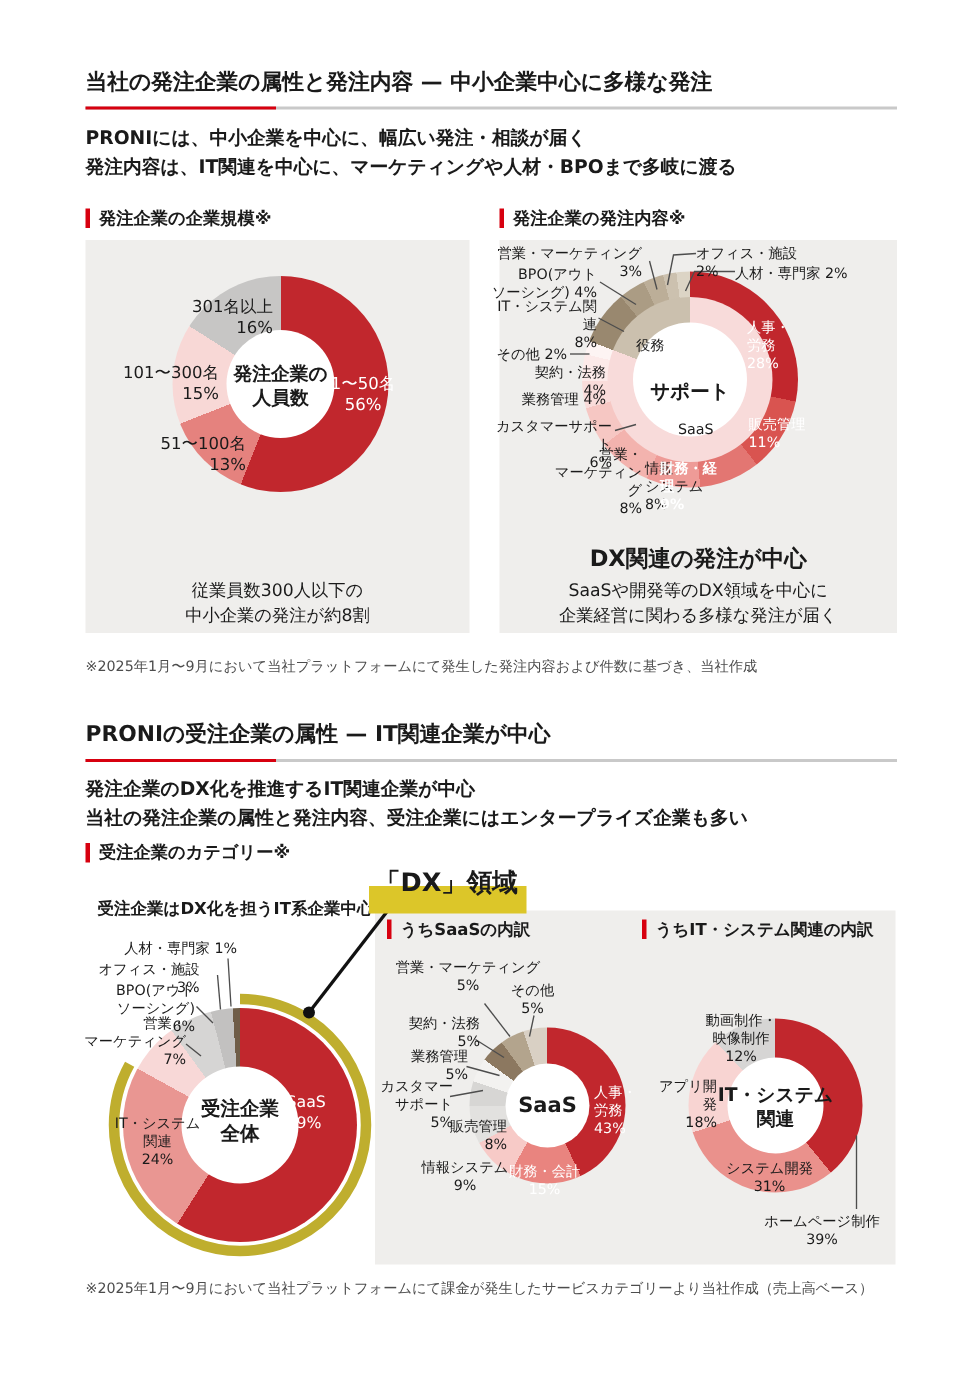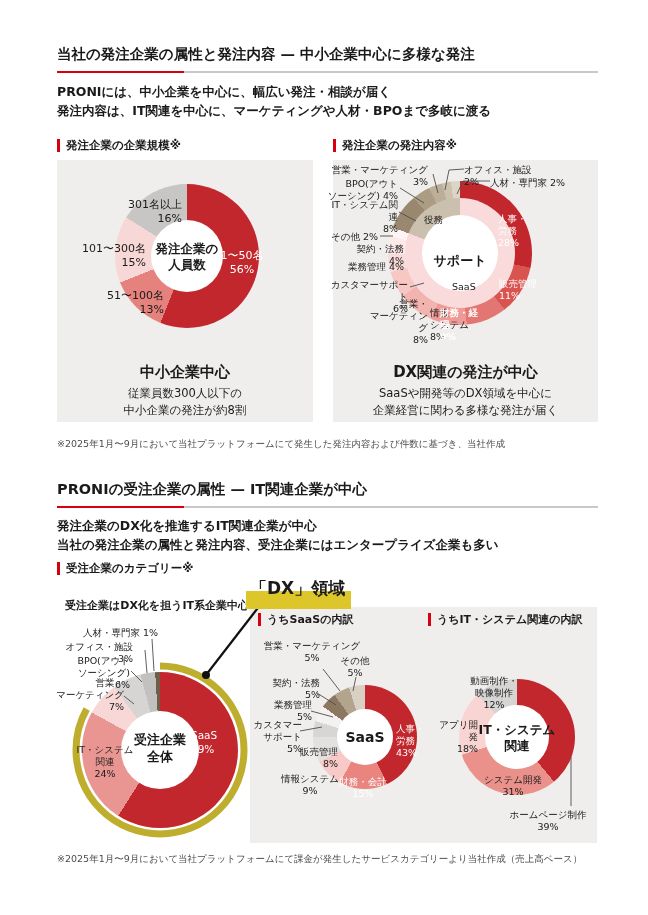--- a/index.html
+++ b/index.html
@@ -59,21 +59,20 @@
   <div class="center-lbl" style="left:147px;top:241px;width:80px;font-size:12.5px;line-height:16px;">発注企業の
 人員数</div>
   <div class="lbl big c w" style="left:214px;top:249px;width:56px;">1〜50名
 56%</div>
   <div class="lbl big r" style="left:98px;top:289px;width:66px;">51〜100名
 13%</div>
   <div class="lbl big r" style="left:82px;top:242px;width:64px;">101〜300名
 15%</div>
   <div class="lbl big r" style="left:118px;top:198px;width:64px;">301名以上
 16%</div>
-  <div class="cap-title" style="left:57px;top:363px;width:256px;">中小企業中心</div>
   <div class="cap-desc" style="left:57px;top:385px;width:256px;">従業員数300人以下の
 中小企業の発注が約8割</div>
 
   <div class="abs donut z1" style="left: 388px; top: 181px; width: 144px; height: 144px; background: conic-gradient(rgb(193, 39, 45) 0deg, rgb(193, 39, 45) 101.82deg, rgb(217, 84, 80) 101.82deg, rgb(217, 84, 80) 141.82deg, rgb(227, 118, 114) 141.82deg, rgb(227, 118, 114) 174.55deg, rgb(238, 155, 151) 174.55deg, rgb(238, 155, 151) 203.64deg, rgb(243, 179, 174) 203.64deg, rgb(243, 179, 174) 232.73deg, rgb(246, 199, 195) 232.73deg, rgb(246, 199, 195) 254.55deg, rgb(249, 220, 218) 254.55deg, rgb(249, 220, 218) 269.09deg, rgb(252, 234, 233) 269.09deg, rgb(252, 234, 233) 283.64deg, rgb(253, 244, 243) 283.64deg, rgb(253, 244, 243) 290.91deg, rgb(153, 136, 111) 290.91deg, rgb(153, 136, 111) 320deg, rgb(171, 156, 132) 320deg, rgb(171, 156, 132) 334.55deg, rgb(188, 174, 152) 334.55deg, rgb(188, 174, 152) 345.45deg, rgb(204, 193, 175) 345.45deg, rgb(204, 193, 175) 352.73deg, rgb(220, 212, 197) 352.73deg, rgb(220, 212, 197) 360deg);"></div>
   <div class="abs donut z2" style="left: 405px; top: 198px; width: 110px; height: 110px; background: conic-gradient(rgb(248, 219, 218) 0deg, rgb(248, 219, 218) 290.91deg, rgb(203, 192, 174) 290.91deg, rgb(203, 192, 174) 360deg);"></div>
   <div class="abs hole z3" style="left:422px;top:215px;width:76px;height:76px;"></div>
   <div class="center-lbl" style="left:420px;top:252px;width:80px;font-size:13px;">サポート</div>
   <div class="lbl r" style="left:330px;top:164px;width:98px;">営業・マーケティング 3%</div>
   <div class="lbl" style="left:464px;top:164px;width:84px;">オフィス・施設 2%</div>
   <div class="lbl" style="left:490px;top:177px;width:84px;">人材・専門家 2%</div>
@@ -92,21 +91,21 @@
   <div class="lbl" style="left:430px;top:307px;width:42px;">情報
 システム
 8%</div>
   <div class="lbl w" style="left:440px;top:307px;width:46px;font-weight:bold;">財務・経理
 9%</div>
   <div class="lbl w" style="left:499px;top:278px;width:44px;">販売管理
 11%</div>
   <div class="lbl w" style="left:498px;top:213px;width:44px;">人事・
 労務
 28%</div>
-  <div class="lbl" style="left:424px;top:214px;width:26px;">役務</div>
+  <div class="lbl" style="left:424px;top:225px;width:26px;">役務</div>
   <div class="lbl" style="left:452px;top:281px;width:32px;">SaaS</div>
   <div class="cap-title" style="left:333px;top:363px;width:265px;">DX関連の発注が中心</div>
   <div class="cap-desc" style="left:333px;top:385px;width:265px;">SaaSや開発等のDX領域を中心に
 企業経営に関わる多様な発注が届く</div>
 
   <div class="footnote" style="left:57px;top:438px;">※2025年1月〜9月において当社プラットフォームにて発生した発注内容および件数に基づき、当社作成</div>
 
   <div class="abs h-title" style="left:57px;top:480px;">PRONIの受注企業の属性 — IT関連企業が中心</div>
   <div class="abs h-rule" style="left:57px;top:506px;width:541px;">
       <span class="red"></span>

